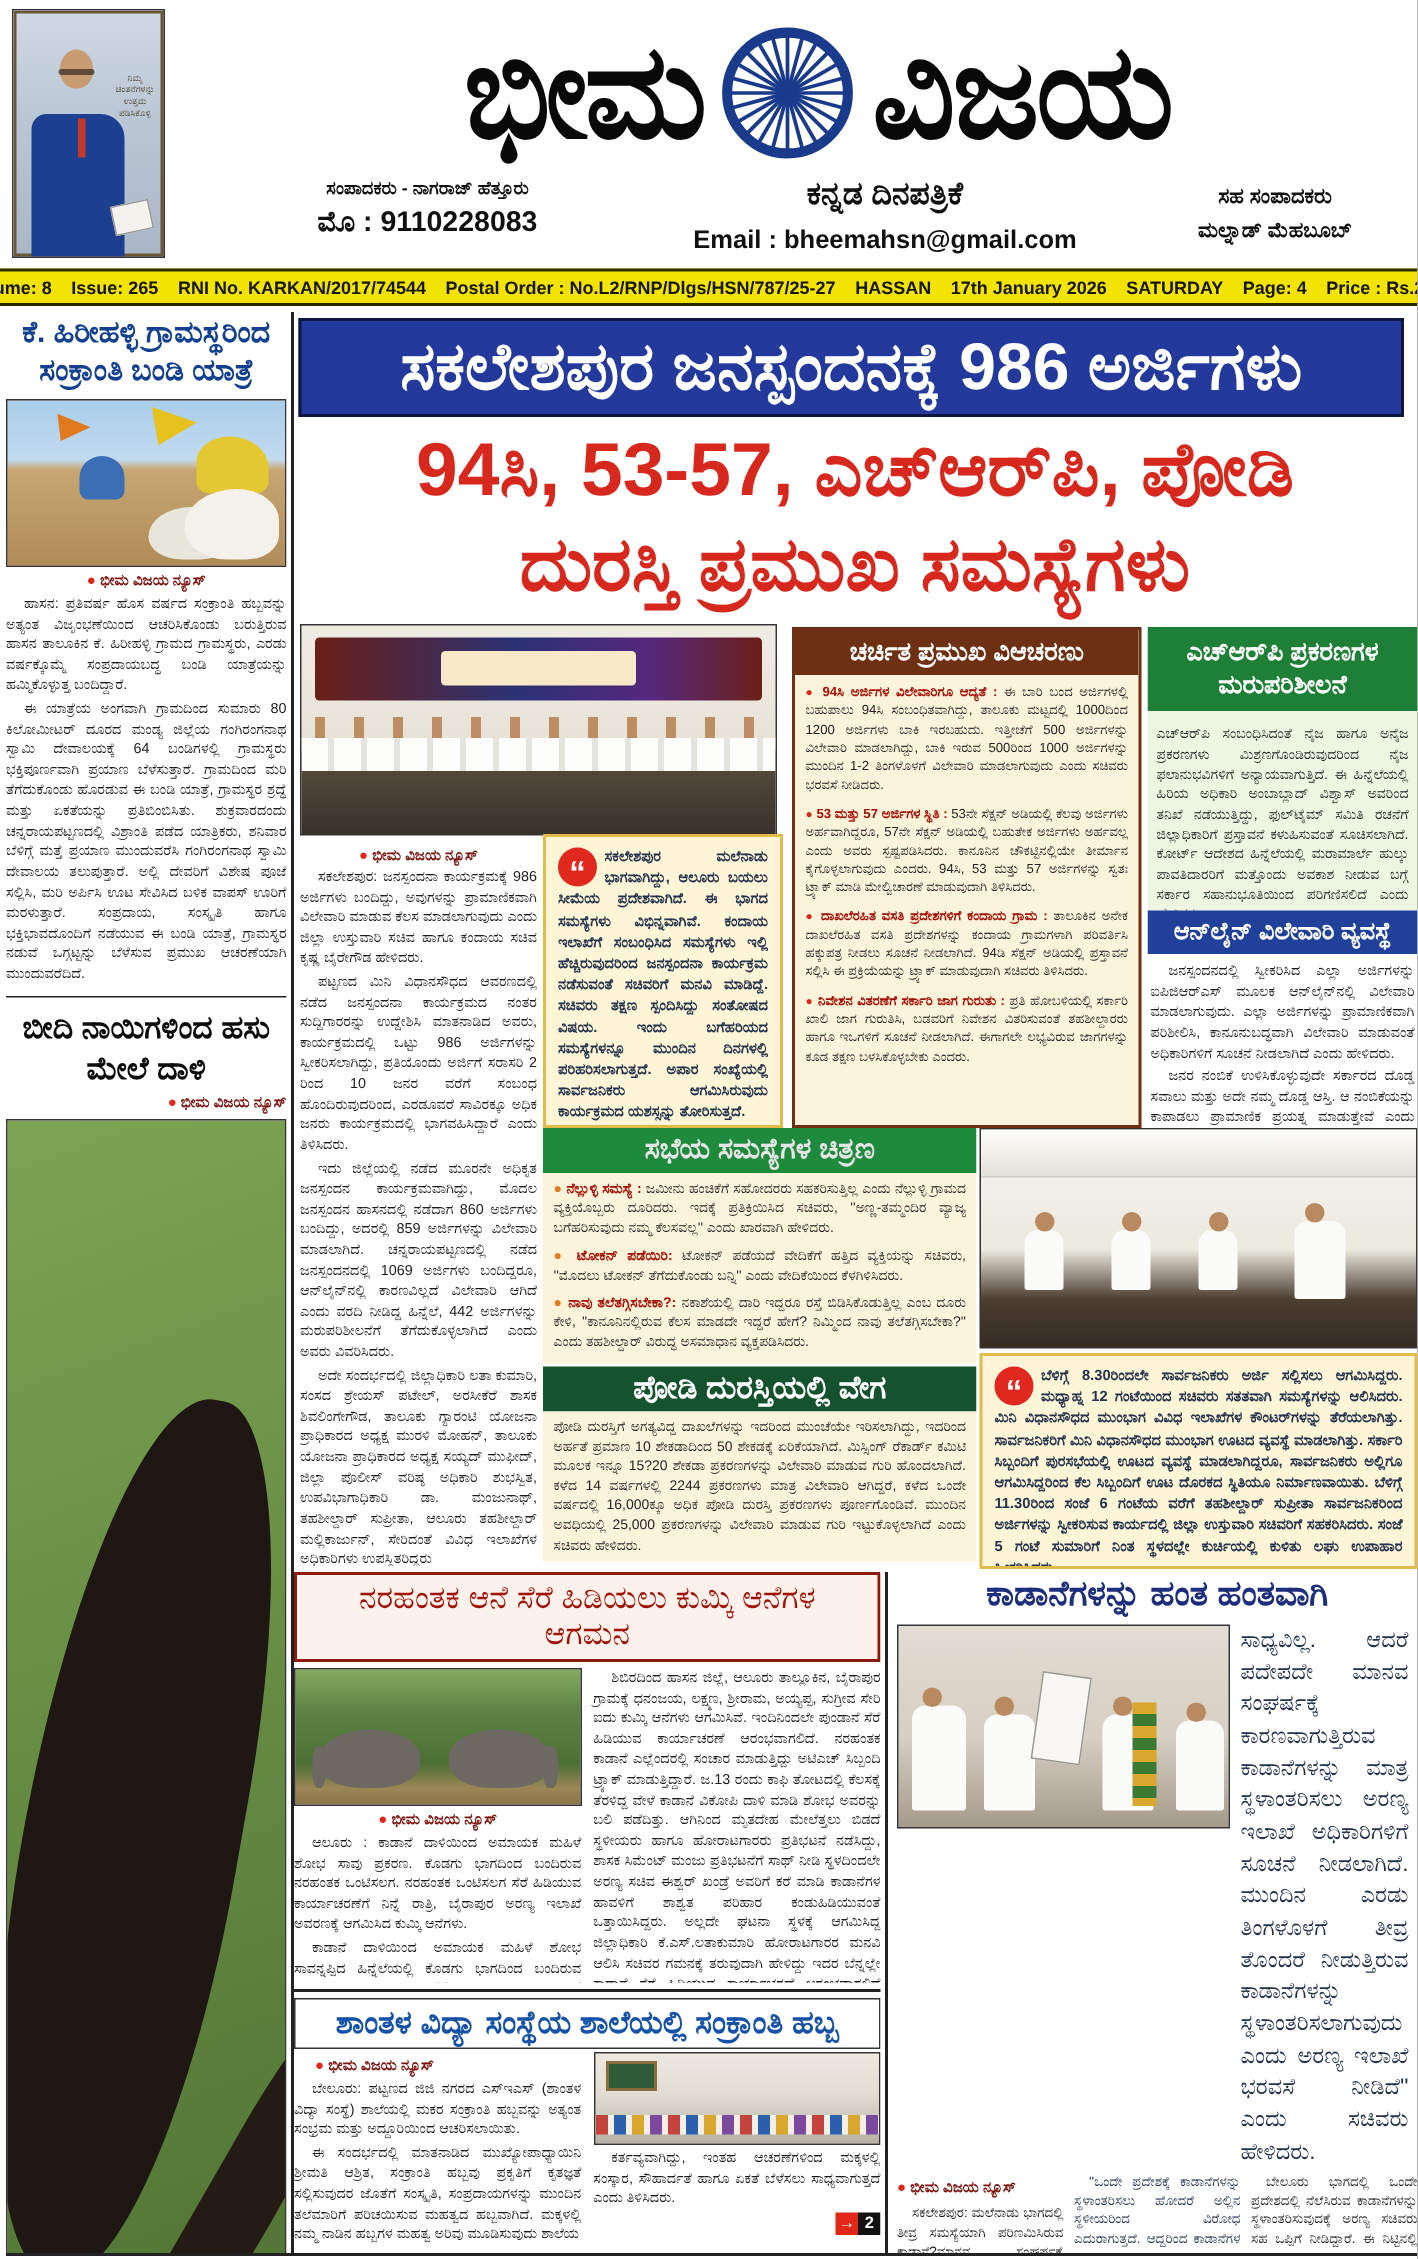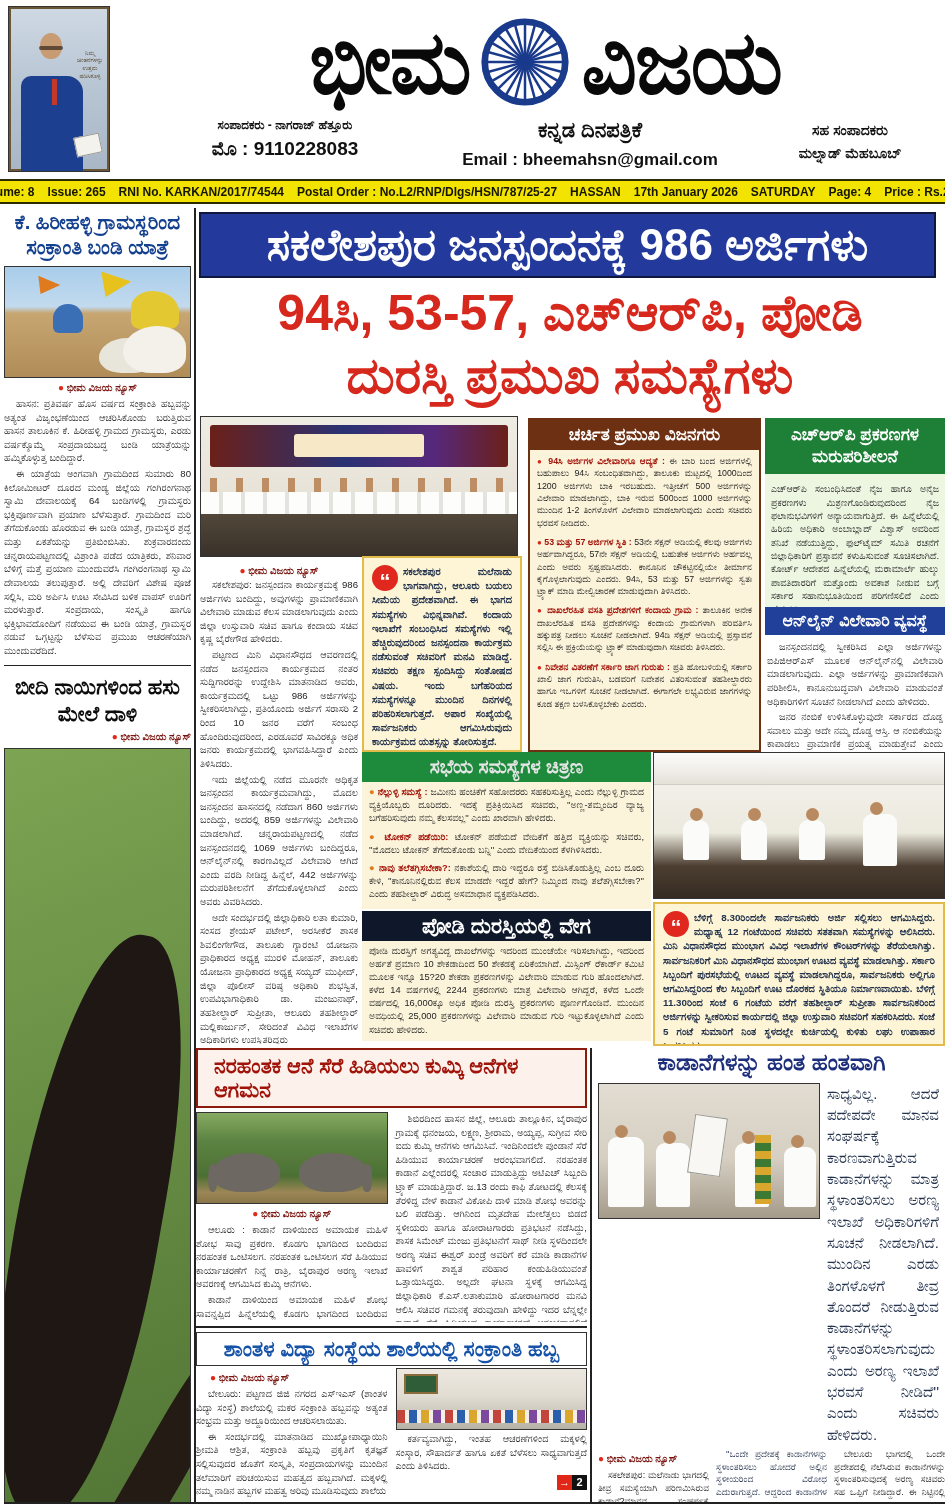--- a/index.html
+++ b/index.html
@@ -91,31 +91,31 @@
   .hrpbox .ghd { background:#1e7f36; border:1px solid #14552а; color:#fff; font-size:17px; font-weight:900; text-align:center; padding:6px 2px; line-height:1.3; }
   .hrpbox .gbody { background:#edf6e1; font-size:9.4px; line-height:1.42; color:#222; text-align:justify; padding:8px 6px; height:133px; overflow:hidden; }
   .hrpbox .bhd { background:#20409a; color:#fff; font-size:16px; font-weight:900; text-align:center; padding:5px 2px; }
   .hrpbox .bbody { background:#fff; font-size:9.4px; line-height:1.42; color:#222; text-align:justify; padding:5px 2px; overflow:hidden; }
 
   
   .sabheya { position:absolute; left:362px; top:752px; width:289px; height:294px; overflow:hidden; }
   .sabheya .hd { background:#1e8a3c; border:1px solid #11552 четыре; color:#e5e5e5; font-size:19px; font-weight:900; text-align:center; padding:4px 0; }
   .sabheya .items { background:#fcf4da; padding:4px 7px 2px; }
   .sabheya .it { font-size:9.3px; line-height:1.42; color:#222; text-align:justify; margin-bottom:5px; }
-  .podihd { background:#0f172a; color:#fff; font-size:21px; font-weight:900; text-align:center; padding:3px 0; margin-top:2px; }
+  .podihd { background:#14532d; color:#fff; font-size:21px; font-weight:900; text-align:center; padding:3px 0; margin-top:2px; }
   .podibody { background:#fcf4da; font-size:9.3px; line-height:1.42; color:#222; text-align:justify; padding:4px 7px; }
 
   
   .ph-meet { position:absolute; left:653px; top:752px; width:292px; height:147px; background:linear-gradient(180deg,#f5f3ef 0%,#eceade 55%,#4c3e31 78%,#352b22 100%); }
   .tentline { position:absolute; left:0; top:0; width:100%; height:22%; background:linear-gradient(180deg,#fdfdfc,#e4e1d8); border-bottom:1px solid #cfccc2; }
   .quote2 { position:absolute; left:653px; top:902px; width:292px; height:144px; overflow:hidden; }
 
   
   .eleph { position:absolute; left:196px; top:1048px; width:391px; height:274px; overflow:hidden; }
-  .eleph .hd { border:2.5px solid #8c1a0e; background:#fdf1ec; color:#a01309; font-size:21px; font-weight:700; padding:4px 16px; margin-bottom:4px; }
+  .eleph .hd { border:2.5px solid #8c1a0e; background:#fdf1ec; color:#a01309; font-size:21px; font-weight:400; text-align:center; padding:4px 16px; margin-bottom:4px; }
   .tworow { display:flex; gap:8px; }
   .tworow .c { width:50%; }
   .ph-eleph { width:100%; height:92px; background:linear-gradient(180deg,#86aa60 0%,#5d8443 30%,#4c7034 70%,#9c8656 88%,#8a7549 100%); margin-bottom:2px; }
   .el { position:absolute; bottom:12%; width:36%; height:44%; background:#6e6862; border-radius:48% 52% 42% 42%; }
   .el::after { content:""; position:absolute; right:-6%; top:30%; width:14%; height:70%; background:#6e6862; border-radius:40%; }
   .el.e1 { left:8%; transform:scaleX(-1); }
   .el.e2 { right:10%; }
   .vrule2 { position:absolute; left:590px; top:1048px; width:2px; height:454px; background:#222; }
 
   
@@ -248,21 +248,21 @@
     <p class="body">ಅದೇ ಸಂದರ್ಭದಲ್ಲಿ ಜಿಲ್ಲಾಧಿಕಾರಿ ಲತಾ ಕುಮಾರಿ, ಸಂಸದ ಶ್ರೇಯಸ್ ಪಟೇಲ್, ಅರಸೀಕೆರೆ ಶಾಸಕ ಶಿವಲಿಂಗೇಗೌಡ, ತಾಲೂಕು ಗ್ಯಾರಂಟಿ ಯೋಜನಾ ಪ್ರಾಧಿಕಾರದ ಅಧ್ಯಕ್ಷ ಮುರಳಿ ಮೋಹನ್, ತಾಲೂಕು ಯೋಜನಾ ಪ್ರಾಧಿಕಾರದ ಅಧ್ಯಕ್ಷ ಸಯ್ಯದ್ ಮುಫೀದ್, ಜಿಲ್ಲಾ ಪೊಲೀಸ್ ವರಿಷ್ಠ ಅಧಿಕಾರಿ ಶುಭಸ್ವಿತ, ಉಪವಿಭಾಗಾಧಿಕಾರಿ ಡಾ. ಮಂಜುನಾಥ್, ತಹಶೀಲ್ದಾರ್ ಸುಪ್ರೀತಾ, ಆಲೂರು ತಹಶೀಲ್ದಾರ್ ಮಲ್ಲಿಕಾರ್ಜುನ್, ಸೇರಿದಂತೆ ವಿವಿಧ ಇಲಾಖೆಗಳ ಅಧಿಕಾರಿಗಳು ಉಪಸ್ಥಿತರಿದ್ದರು</p>
   </div>
 
   <div class="quote quote1">
     <span class="qc">“</span>
     <p>ಸಕಲೇಶಪುರ ಮಲೆನಾಡು ಭಾಗವಾಗಿದ್ದು, ಆಲೂರು ಬಯಲು ಸೀಮೆಯ ಪ್ರದೇಶವಾಗಿದೆ. ಈ ಭಾಗದ ಸಮಸ್ಯೆಗಳು ವಿಭಿನ್ನವಾಗಿವೆ. ಕಂದಾಯ ಇಲಾಖೆಗೆ ಸಂಬಂಧಿಸಿದ ಸಮಸ್ಯೆಗಳು ಇಲ್ಲಿ ಹೆಚ್ಚಿರುವುದರಿಂದ ಜನಸ್ಪಂದನಾ ಕಾರ್ಯಕ್ರಮ ನಡೆಸುವಂತೆ ಸಚಿವರಿಗೆ ಮನವಿ ಮಾಡಿದ್ದೆ. ಸಚಿವರು ತಕ್ಷಣ ಸ್ಪಂದಿಸಿದ್ದು ಸಂತೋಷದ ವಿಷಯ. ಇಂದು ಬಗೆಹರಿಯದ ಸಮಸ್ಯೆಗಳನ್ನೂ ಮುಂದಿನ ದಿನಗಳಲ್ಲಿ ಪರಿಹರಿಸಲಾಗುತ್ತದೆ. ಅಪಾರ ಸಂಖ್ಯೆಯಲ್ಲಿ ಸಾರ್ವಜನಿಕರು ಆಗಮಿಸಿರುವುದು ಕಾರ್ಯಕ್ರಮದ ಯಶಸ್ಸನ್ನು ತೋರಿಸುತ್ತದೆ.</p>
 
   </div>
 
   <div class="charch">
-    <div class="hd">ಚರ್ಚಿತ ಪ್ರಮುಖ ವಿಜನಗರು</div>
+    <div class="hd">ಚರ್ಚಿತ ಪ್ರಮುಖ ವಿಆಚರಣು</div>
     <div class="it"><span class="bull">●</span> <span class="lblR">94ಸಿ ಅರ್ಜಿಗಳ ವಿಲೇವಾರಿಗೂ ಆದ್ಯತೆ :</span> <span>ಈ ಬಾರಿ ಬಂದ ಅರ್ಜಿಗಳಲ್ಲಿ ಬಹುಪಾಲು 94ಸಿ ಸಂಬಂಧಿತವಾಗಿದ್ದು, ತಾಲೂಕು ಮಟ್ಟದಲ್ಲಿ 1000ದಿಂದ 1200 ಅರ್ಜಿಗಳು ಬಾಕಿ ಇರಬಹುದು. ಇತ್ತೀಚೆಗೆ 500 ಅರ್ಜಿಗಳನ್ನು ವಿಲೇವಾರಿ ಮಾಡಲಾಗಿದ್ದು, ಬಾಕಿ ಇರುವ 500ರಿಂದ 1000 ಅರ್ಜಿಗಳನ್ನು ಮುಂದಿನ 1-2 ತಿಂಗಳೊಳಗೆ ವಿಲೇವಾರಿ ಮಾಡಲಾಗುವುದು ಎಂದು ಸಚಿವರು ಭರವಸೆ ನೀಡಿದರು.</span></div>
     <div class="it"><span class="bull">●</span> <span class="lblR">53 ಮತ್ತು 57 ಅರ್ಜಿಗಳ ಸ್ಥಿತಿ :</span> <span>53ನೇ ಸೆಕ್ಷನ್ ಅಡಿಯಲ್ಲಿ ಕೆಲವು ಅರ್ಜಿಗಳು ಅರ್ಹವಾಗಿದ್ದರೂ, 57ನೇ ಸೆಕ್ಷನ್ ಅಡಿಯಲ್ಲಿ ಬಹುತೇಕ ಅರ್ಜಿಗಳು ಅರ್ಹವಲ್ಲ ಎಂದು ಅವರು ಸ್ಪಷ್ಟಪಡಿಸಿದರು. ಕಾನೂನಿನ ಚೌಕಟ್ಟಿನಲ್ಲಿಯೇ ತೀರ್ಮಾನ ಕೈಗೊಳ್ಳಲಾಗುವುದು ಎಂದರು. 94ಸಿ, 53 ಮತ್ತು 57 ಅರ್ಜಿಗಳನ್ನು ಸ್ವತಃ ಟ್ರ್ಯಾಕ್ ಮಾಡಿ ಮೇಲ್ವಿಚಾರಣೆ ಮಾಡುವುದಾಗಿ ತಿಳಿಸಿದರು.</span></div>
     <div class="it"><span class="bull">●</span> <span class="lblR">ದಾಖಲೆರಹಿತ ವಸತಿ ಪ್ರದೇಶಗಳಿಗೆ ಕಂದಾಯ ಗ್ರಾಮ :</span> <span>ತಾಲೂಕಿನ ಅನೇಕ ದಾಖಲೆರಹಿತ ವಸತಿ ಪ್ರದೇಶಗಳನ್ನು ಕಂದಾಯ ಗ್ರಾಮಗಳಾಗಿ ಪರಿವರ್ತಿಸಿ ಹಕ್ಕುಪತ್ರ ನೀಡಲು ಸೂಚನೆ ನೀಡಲಾಗಿದೆ. 94ಡಿ ಸೆಕ್ಷನ್ ಅಡಿಯಲ್ಲಿ ಪ್ರಸ್ತಾವನೆ ಸಲ್ಲಿಸಿ ಈ ಪ್ರಕ್ರಿಯೆಯನ್ನು ಟ್ರ್ಯಾಕ್ ಮಾಡುವುದಾಗಿ ಸಚಿವರು ತಿಳಿಸಿದರು.</span></div>
     <div class="it"><span class="bull">●</span> <span class="lblR">ನಿವೇಶನ ವಿತರಣೆಗೆ ಸರ್ಕಾರಿ ಜಾಗ ಗುರುತು :</span> <span>ಪ್ರತಿ ಹೋಬಳಿಯಲ್ಲಿ ಸರ್ಕಾರಿ ಖಾಲಿ ಜಾಗ ಗುರುತಿಸಿ, ಬಡವರಿಗೆ ನಿವೇಶನ ವಿತರಿಸುವಂತೆ ತಹಶೀಲ್ದಾರರು ಹಾಗೂ ಇಒಗಳಿಗೆ ಸೂಚನೆ ನೀಡಲಾಗಿದೆ. ಈಗಾಗಲೇ ಲಭ್ಯವಿರುವ ಜಾಗಗಳನ್ನು ಕೂಡ ತಕ್ಷಣ ಬಳಸಿಕೊಳ್ಳಬೇಕು ಎಂದರು.</span></div>
   </div>
 
   <div class="hrpbox">
     <div class="ghd">ಎಚ್‌ಆರ್‌ಪಿ ಪ್ರಕರಣಗಳ ಮರುಪರಿಶೀಲನೆ</div>
     <div class="gbody">ಎಚ್‌ಆರ್‌ಪಿ ಸಂಬಂಧಿಸಿದಂತೆ ನೈಜ ಹಾಗೂ ಅನೈಜ ಪ್ರಕರಣಗಳು ಮಿಶ್ರಣಗೊಂಡಿರುವುದರಿಂದ ನೈಜ ಫಲಾನುಭವಿಗಳಿಗೆ ಅನ್ಯಾಯವಾಗುತ್ತಿದೆ. ಈ ಹಿನ್ನೆಲೆಯಲ್ಲಿ ಹಿರಿಯ ಅಧಿಕಾರಿ ಅಂಬಾಬ್ಲಾದ್ ವಿಶ್ವಾಸ್ ಅವರಿಂದ ತನಿಖೆ ನಡೆಯುತ್ತಿದ್ದು, ಫುಲ್‌ಟೈಮ್ ಸಮಿತಿ ರಚನೆಗೆ ಜಿಲ್ಲಾಧಿಕಾರಿಗೆ ಪ್ರಸ್ತಾವನೆ ಕಳುಹಿಸುವಂತೆ ಸೂಚಿಸಲಾಗಿದೆ. ಕೋರ್ಟ್ ಆದೇಶದ ಹಿನ್ನೆಲೆಯಲ್ಲಿ ಮರಾಮಾರ್ಲೆ ಹುಲ್ಕು ಪಾವತಿದಾರರಿಗೆ ಮತ್ತೊಂದು ಅವಕಾಶ ನೀಡುವ ಬಗ್ಗೆ ಸರ್ಕಾರ ಸಹಾನುಭೂತಿಯಿಂದ ಪರಿಗಣಿಸಲಿದೆ ಎಂದು ಹೇಳಿದರು.</div>
     <div class="bhd">ಆನ್‌ಲೈನ್ ವಿಲೇವಾರಿ ವ್ಯವಸ್ಥೆ</div>

